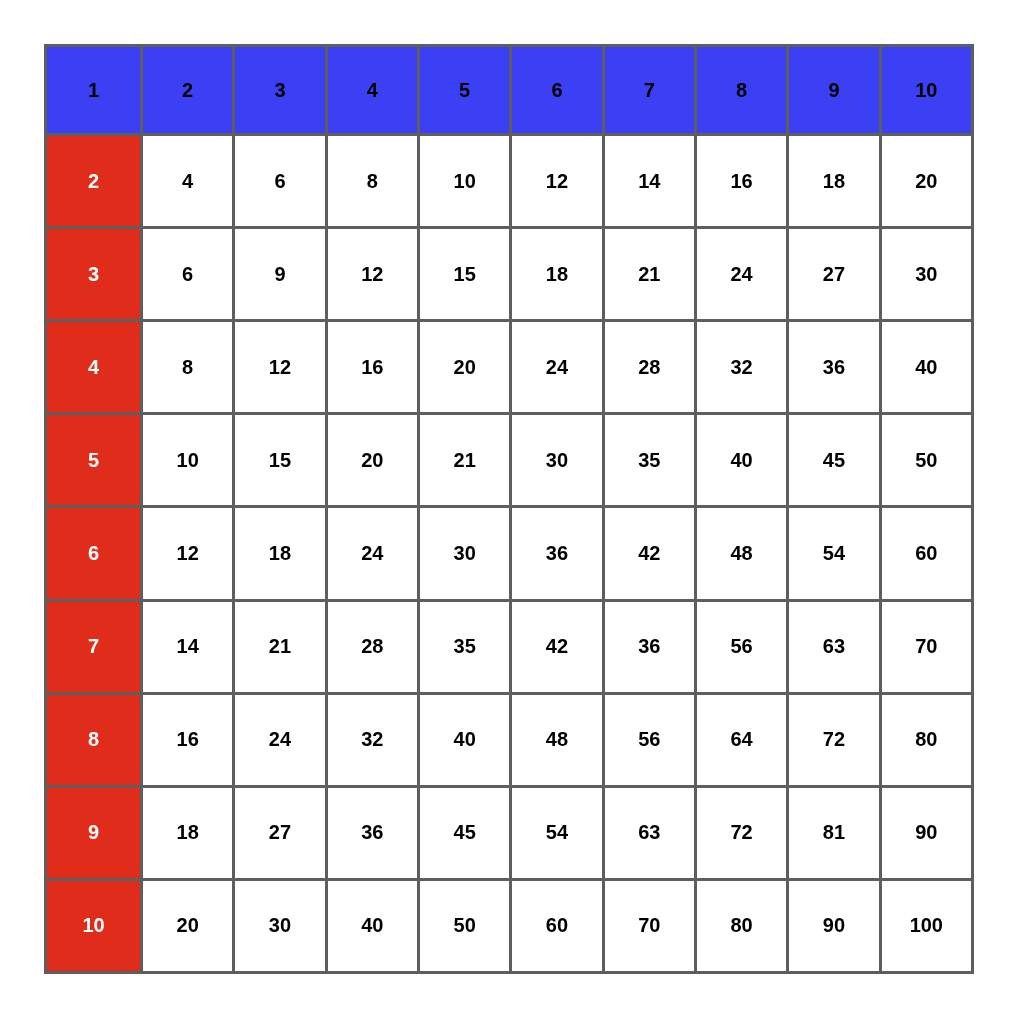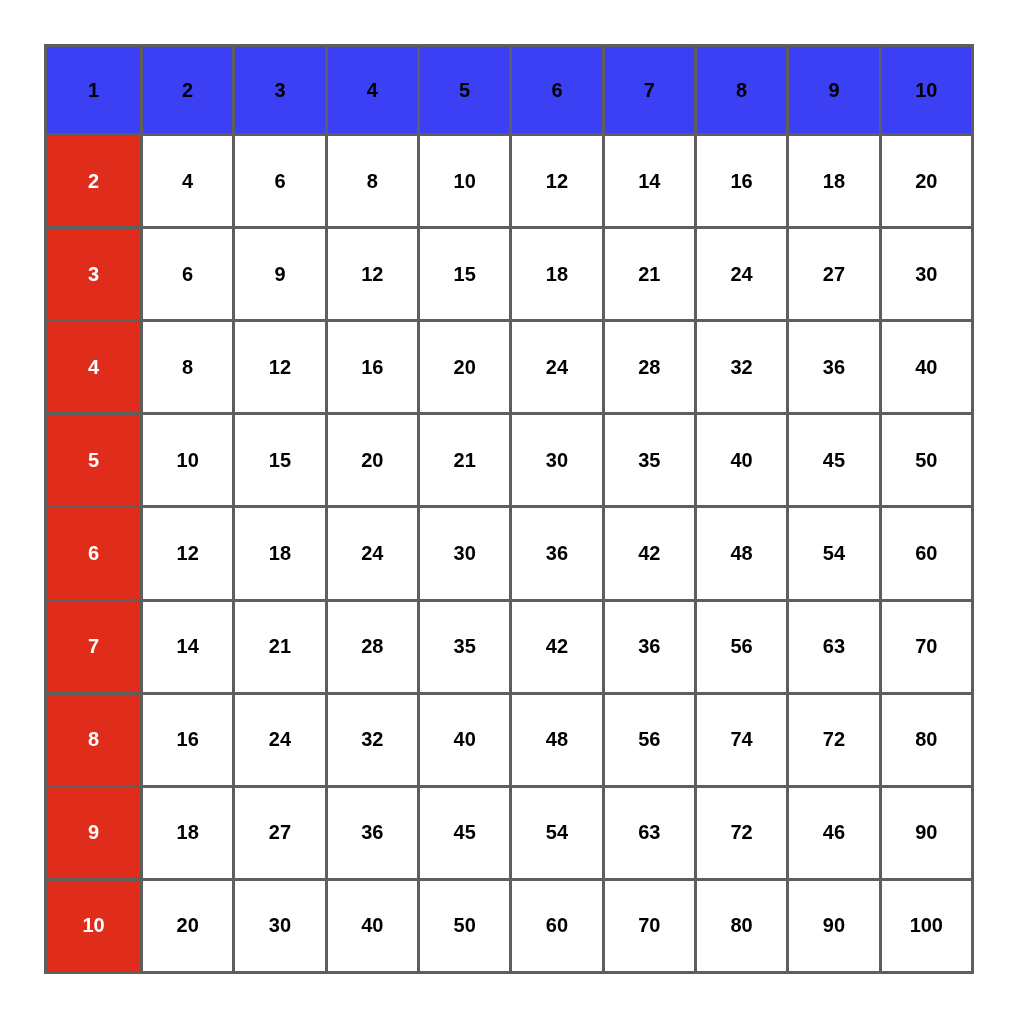--- a/index.html
+++ b/index.html
@@ -154,35 +154,35 @@
         </tr>
 
         <tr>
           <td class="row-header-cell">8</td>
           <td>16</td>
           <td>24</td>
           <td>32</td>
           <td>40</td>
           <td>48</td>
           <td>56</td>
-          <td>74</td>
+          <td>64</td>
           <td>72</td>
           <td>80</td>
         </tr>
 
         <tr>
           <td class="row-header-cell">9</td>
           <td>18</td>
           <td>27</td>
           <td>36</td>
           <td>45</td>
           <td>54</td>
           <td>63</td>
           <td>72</td>
-          <td>46</td>
+          <td>81</td>
           <td>90</td>
         </tr>
 
         <tr>
           <td class="row-header-cell">10</td>
           <td>20</td>
           <td>30</td>
           <td>40</td>
           <td>50</td>
           <td>60</td>

